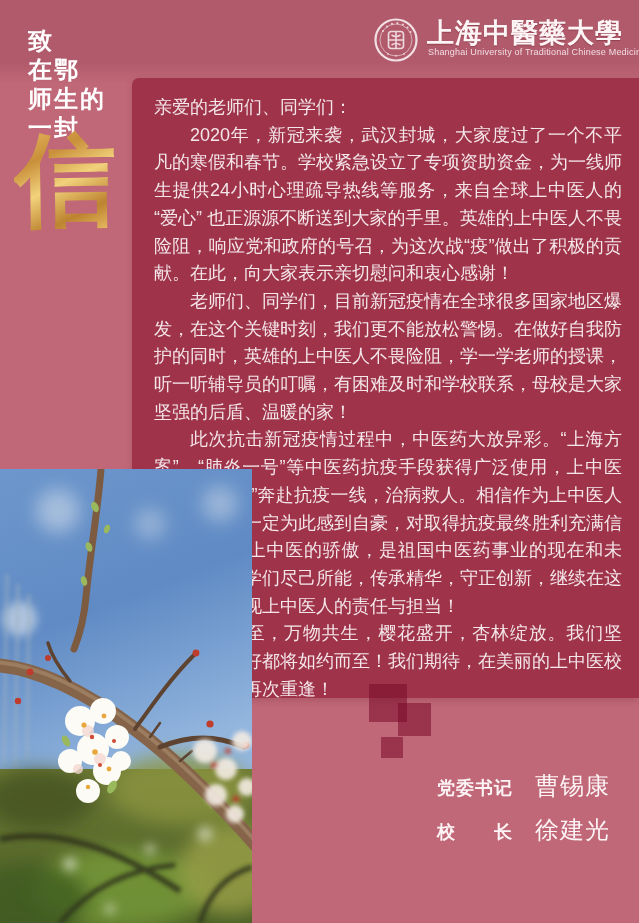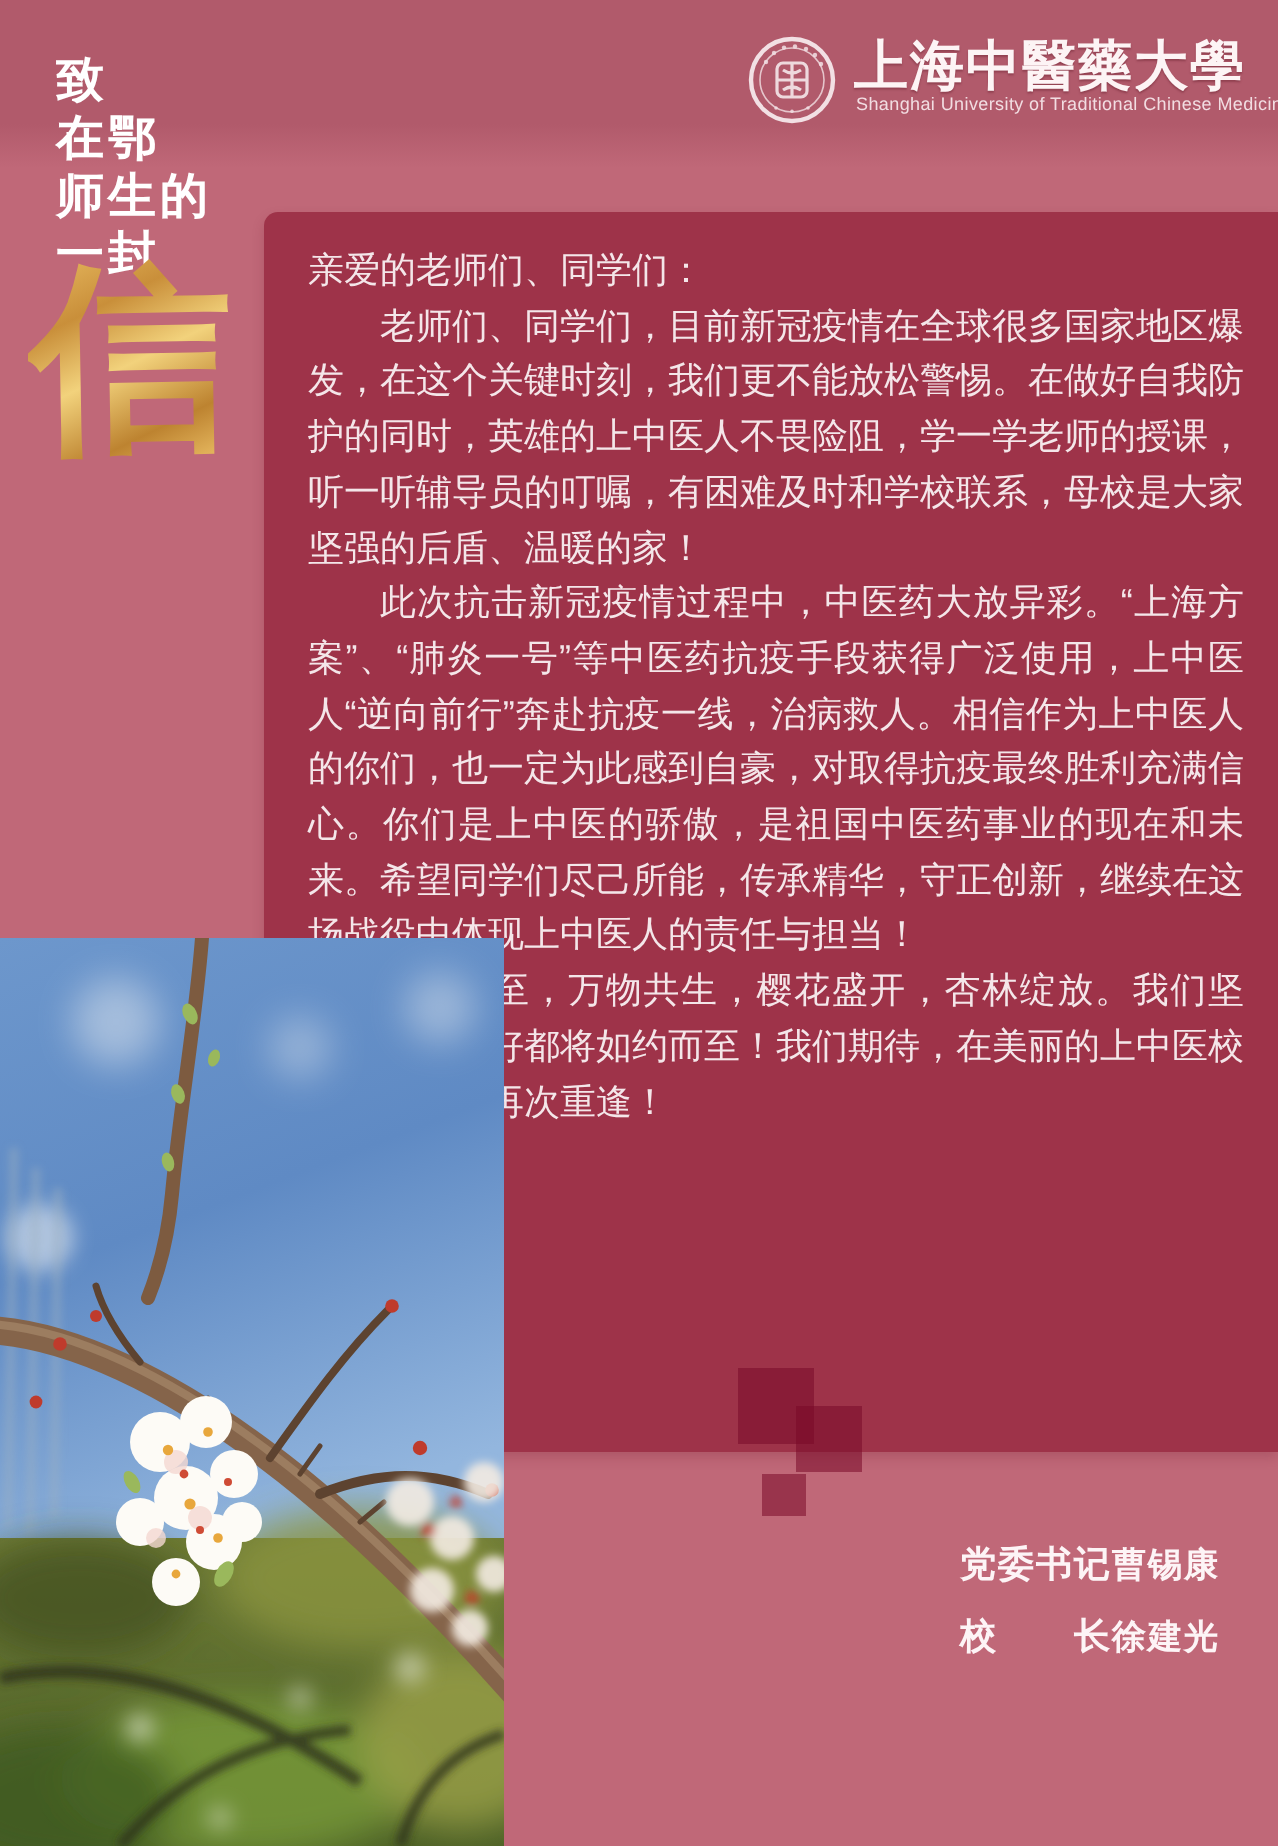--- a/index.html
+++ b/index.html
@@ -46,21 +46,21 @@
       color:transparent;-webkit-text-fill-color:transparent;
     }
   }
 
   
   .letter-panel{
     position:absolute;left:132px;top:78px;width:507px;height:620px;
     background:#9e3349;border-radius:7px 0 0 7px;
     box-shadow:0 3px 6px rgba(120,40,55,.25);
     box-sizing:border-box;padding:16px 17px 0 22px;
-    color:#f4e6e9;font-size:18px;line-height:27.7px;text-align:justify;margin-top:28px;
+    color:#f4e6e9;font-size:18px;line-height:27.7px;text-align:justify;
   }
   .letter-panel p{margin:0;text-indent:2em;}
   .letter-panel p.salutation{text-indent:0;}
 
   
   .sq{position:absolute;background:rgba(120,10,40,.55);}
   .sq-a{left:369px;top:684px;width:38px;height:38px;}
   .sq-b{left:398px;top:703px;width:33px;height:33px;}
   .sq-c{left:381px;top:737px;width:22px;height:21px;}
 
@@ -71,21 +71,21 @@
   .photo svg{display:block;}
 
   
   .signature{
     position:absolute;left:400px;top:770px;width:210px;
     color:#fdf4f6;text-align:right;
   }
   .sig-row{display:flex;justify-content:flex-end;align-items:baseline;margin-bottom:12px;}
   .sig-role{font-size:18px;font-weight:bold;letter-spacing:1px;}
   .sig-role-spread{display:inline-flex;justify-content:space-between;width:76px;}
-  .sig-name{font-size:17px;font-weight:bold;letter-spacing:1px;}
+  .sig-name{font-size:24px;font-weight:normal;margin-left:22px;letter-spacing:1px;}
   .sig-date{font-size:18px;font-weight:bold;letter-spacing:1px;margin-top:4px;padding-right:6px;}
 </style>
 </head>
 <body>
 
 <div class="poster">
 
   <div class="header">
     <div class="logo">
       <svg width="46" height="46" viewBox="0 0 46 46">
@@ -117,20 +117,21 @@
   <div class="v-title">
     <div>致</div>
     <div>在鄂</div>
     <div>师生的</div>
     <div>一封</div>
   </div>
   <div class="big-char">信</div>
 
   <div class="letter-panel">
     <p class="salutation">亲爱的老师们、同学们：</p>
+    <p>2020年，新冠来袭，武汉封城，大家度过了一个不平凡的寒假和春节。学校紧急设立了专项资助资金，为一线师生提供24小时心理疏导热线等服务，来自全球上中医人的 “爱心” 也正源源不断送到大家的手里。英雄的上中医人不畏险阻，响应党和政府的号召，为这次战“疫”做出了积极的贡献。在此，向大家表示亲切慰问和衷心感谢！</p>
     <p>老师们、同学们，目前新冠疫情在全球很多国家地区爆发，在这个关键时刻，我们更不能放松警惕。在做好自我防护的同时，英雄的上中医人不畏险阻，学一学老师的授课，听一听辅导员的叮嘱，有困难及时和学校联系，母校是大家坚强的后盾、温暖的家！</p>
     <p>此次抗击新冠疫情过程中，中医药大放异彩。“上海方案”、“肺炎一号”等中医药抗疫手段获得广泛使用，上中医人“逆向前行”奔赴抗疫一线，治病救人。相信作为上中医人的你们，也一定为此感到自豪，对取得抗疫最终胜利充满信心。你们是上中医的骄傲，是祖国中医药事业的现在和未来。希望同学们尽己所能，传承精华，守正创新，继续在这场战役中体现上中医人的责任与担当！</p>
     <p>春分已至，万物共生，樱花盛开，杏林绽放。我们坚信，一切美好都将如约而至！我们期待，在美丽的上中医校园，与大家再次重逢！</p>
   </div>
 
   <div class="sq sq-a"></div>
   <div class="sq sq-b"></div>
   <div class="sq sq-c"></div>
 
   <div class="photo">

